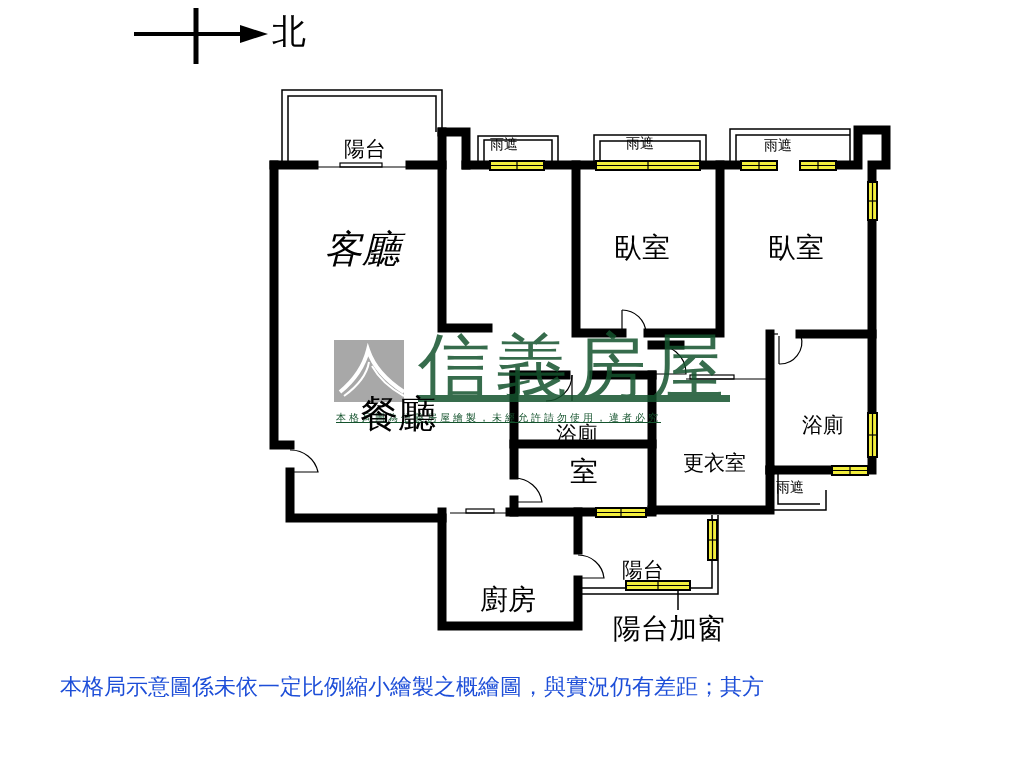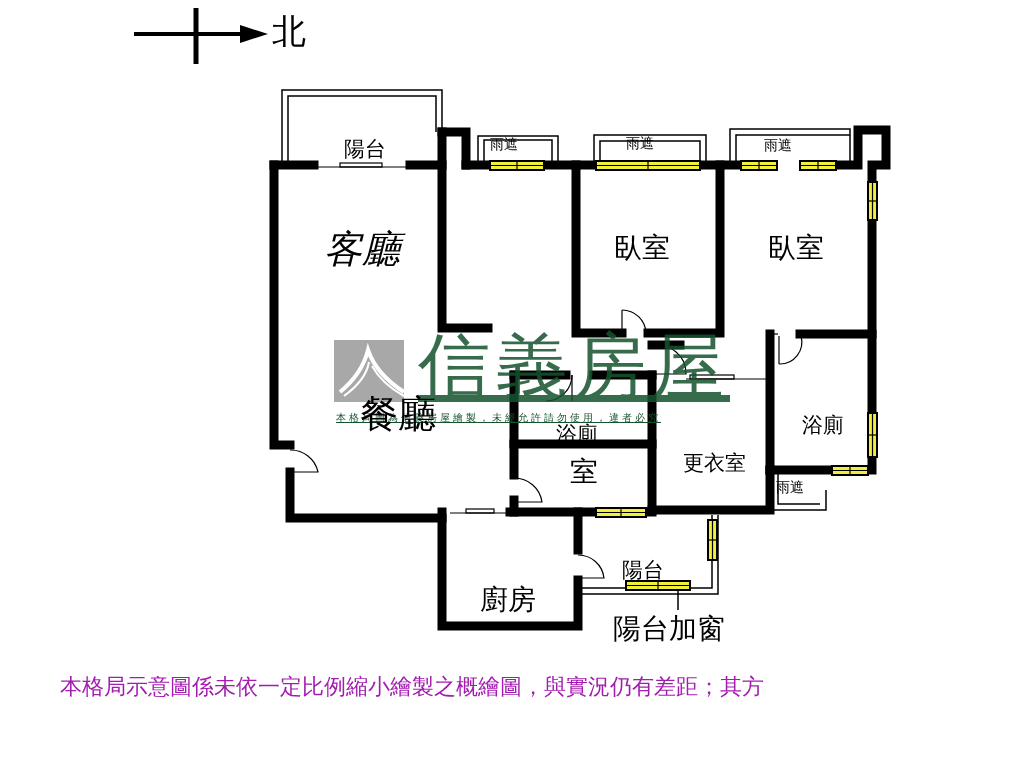--- a/index.html
+++ b/index.html
@@ -7,21 +7,21 @@
          font-family:"DejaVu Sans", "Liberation Sans", sans-serif; color:#000; }
   #plan { position:absolute; left:0; top:0; width:1024px; height:660px; }
   .label { position:absolute; white-space:nowrap; font-family:"DejaVu Serif","Liberation Serif",serif; color:#000; line-height:1; }
   .big { font-size:38px; }
   .mid { font-size:28px; }
   .sm  { font-size:21px;margin-top:23px; }
   .xs  { font-size:14px;text-align:center; }
   .wm-text { position:absolute; white-space:nowrap; color:#14532d; font-family:"DejaVu Sans","Liberation Sans",sans-serif; line-height:1;text-decoration:underline; }
   .wm-big { font-size:72px; letter-spacing:6px; opacity:0.85; }
   .wm-small { font-size:10px; letter-spacing:3px; }
-  #disclaimer { position:absolute; left:60px; top:672px; width:930px; font-size:22px; line-height:29px; color:#a21caf;
+  #disclaimer { position:absolute; left:60px; top:672px; width:930px; font-size:22px; line-height:29px; color:#1d4ed8;
                 font-family:"DejaVu Sans","Liberation Sans",sans-serif; }
   #disclaimer div { white-space:nowrap; }
   #north { position:absolute; left:130px; top:6px; width:200px; height:64px; }
   #north-label { position:absolute; left:272px; top:14px; font-size:34px; font-family:"DejaVu Serif","Liberation Serif",serif; line-height:1; }
 </style>
 </head>
 <body>
 
 <svg id="north" viewBox="0 0 200 64">
   <line x1="4" y1="28" x2="115" y2="28" stroke="#000" stroke-width="4"></line>

